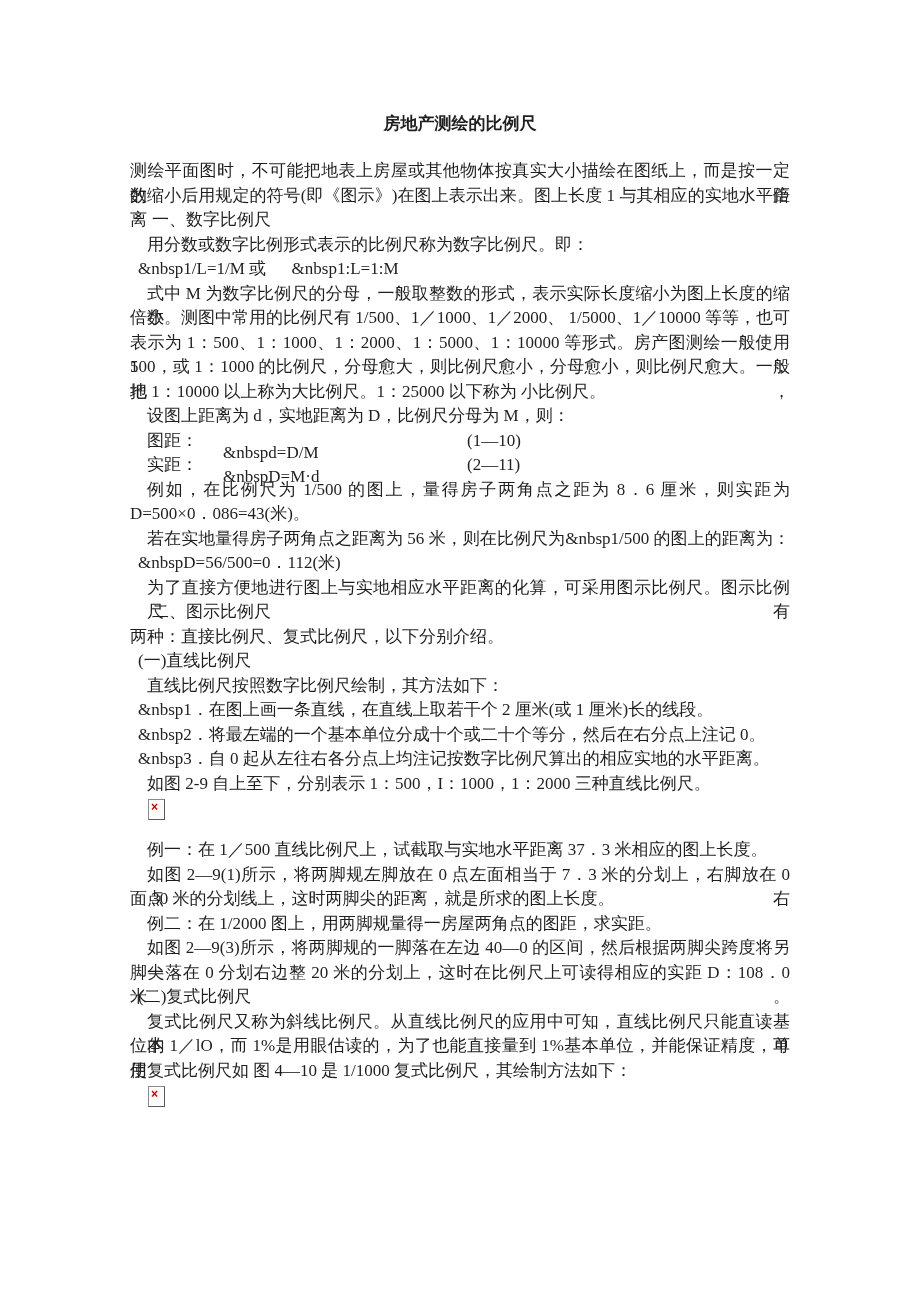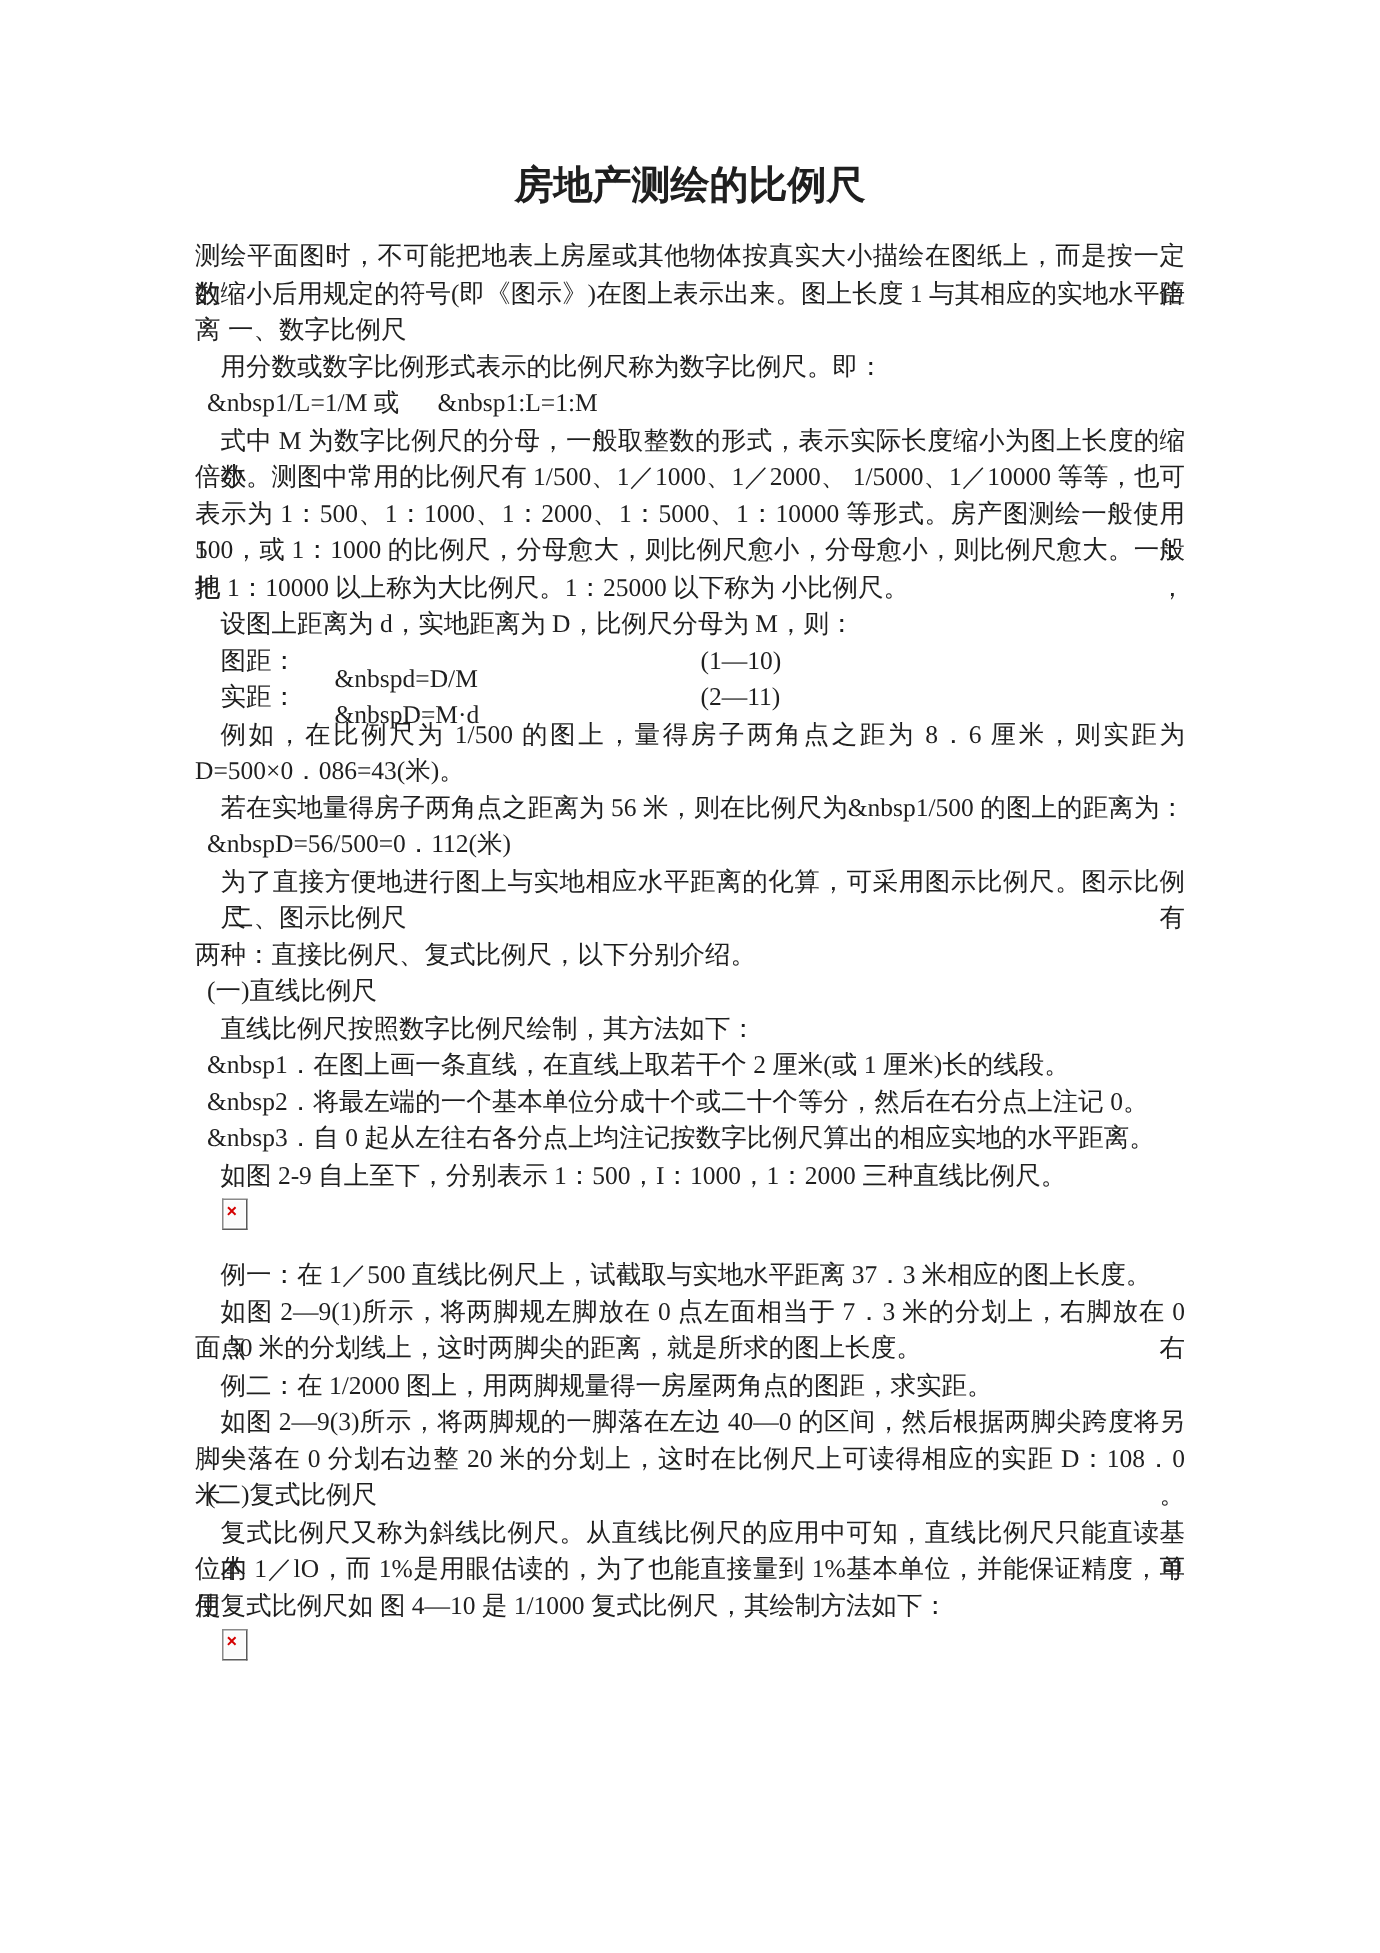--- a/index.html
+++ b/index.html
@@ -13,21 +13,21 @@
     overflow:hidden;
   }
   .doc {
     position:absolute;
     left:130px; top:0;
     width:660px;
   }
   .title {
     margin-top:106px;
     margin-bottom:17px;
-    font-size:26px;
+    font-size:17px;
     font-weight:bold;
     line-height:36px;
     text-align:center;
   }
   .line {
     font-size:17px;
     line-height:24.5px;
     height:24.5px;
     white-space:pre-wrap;
     overflow:visible;

